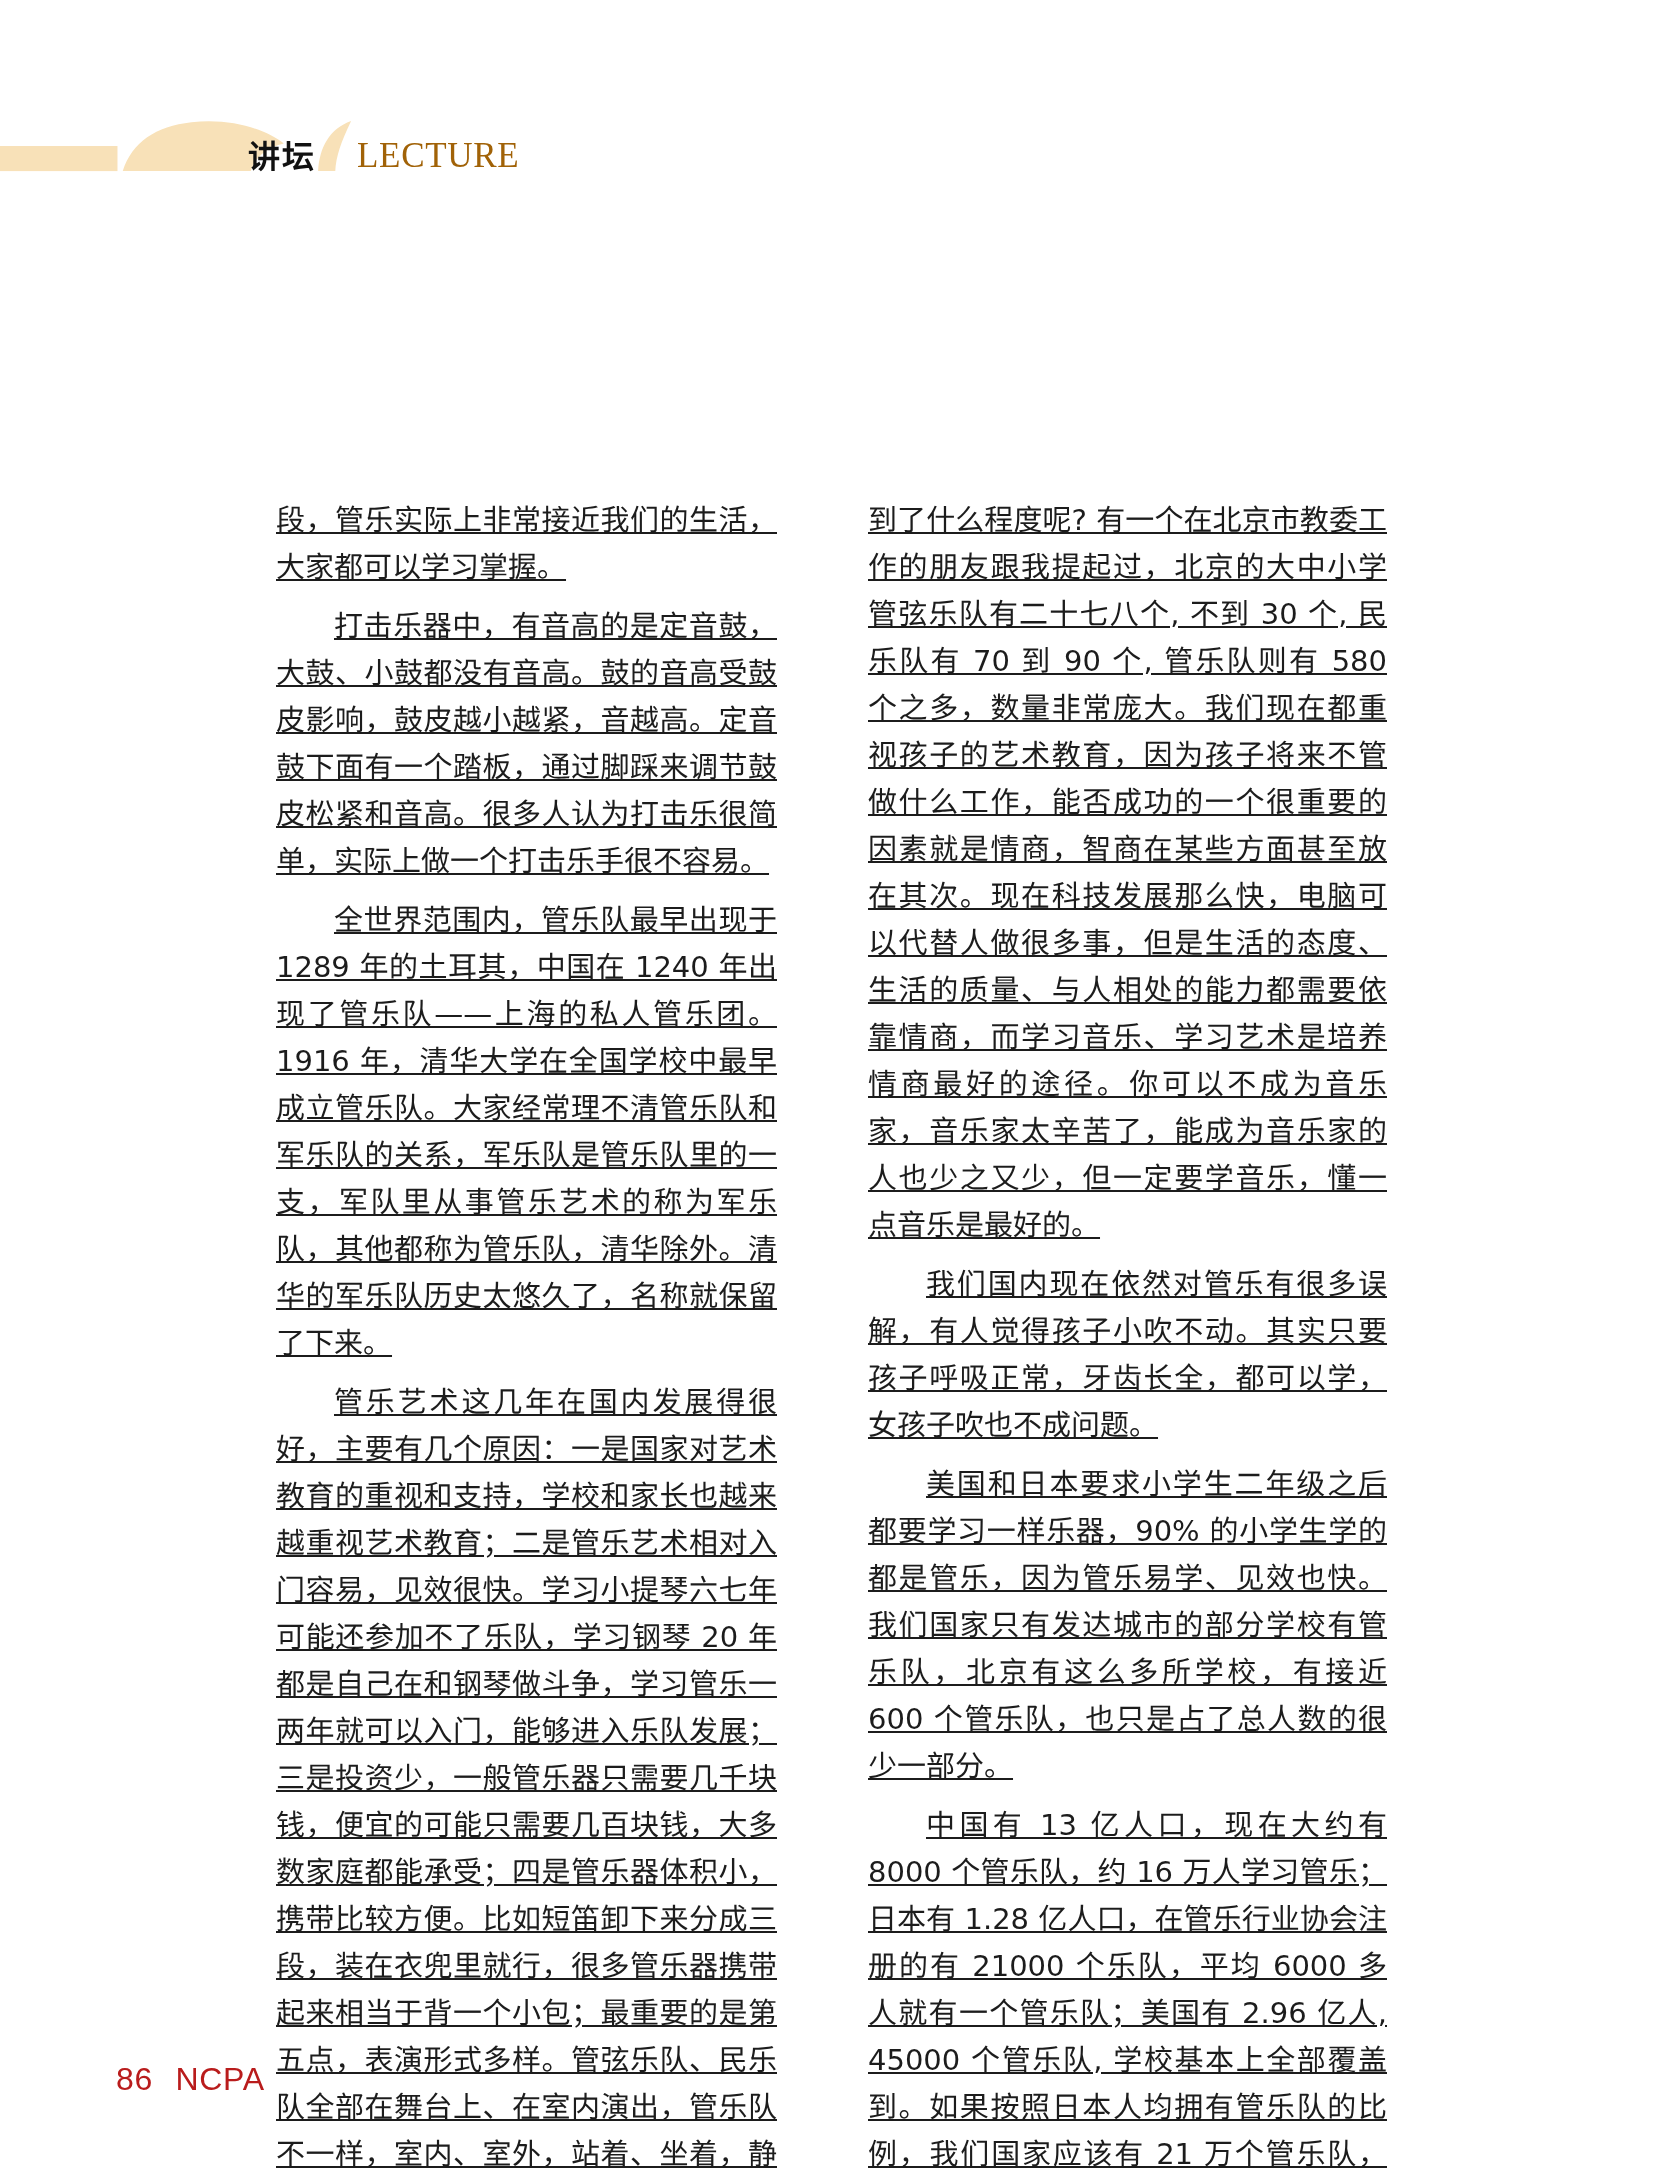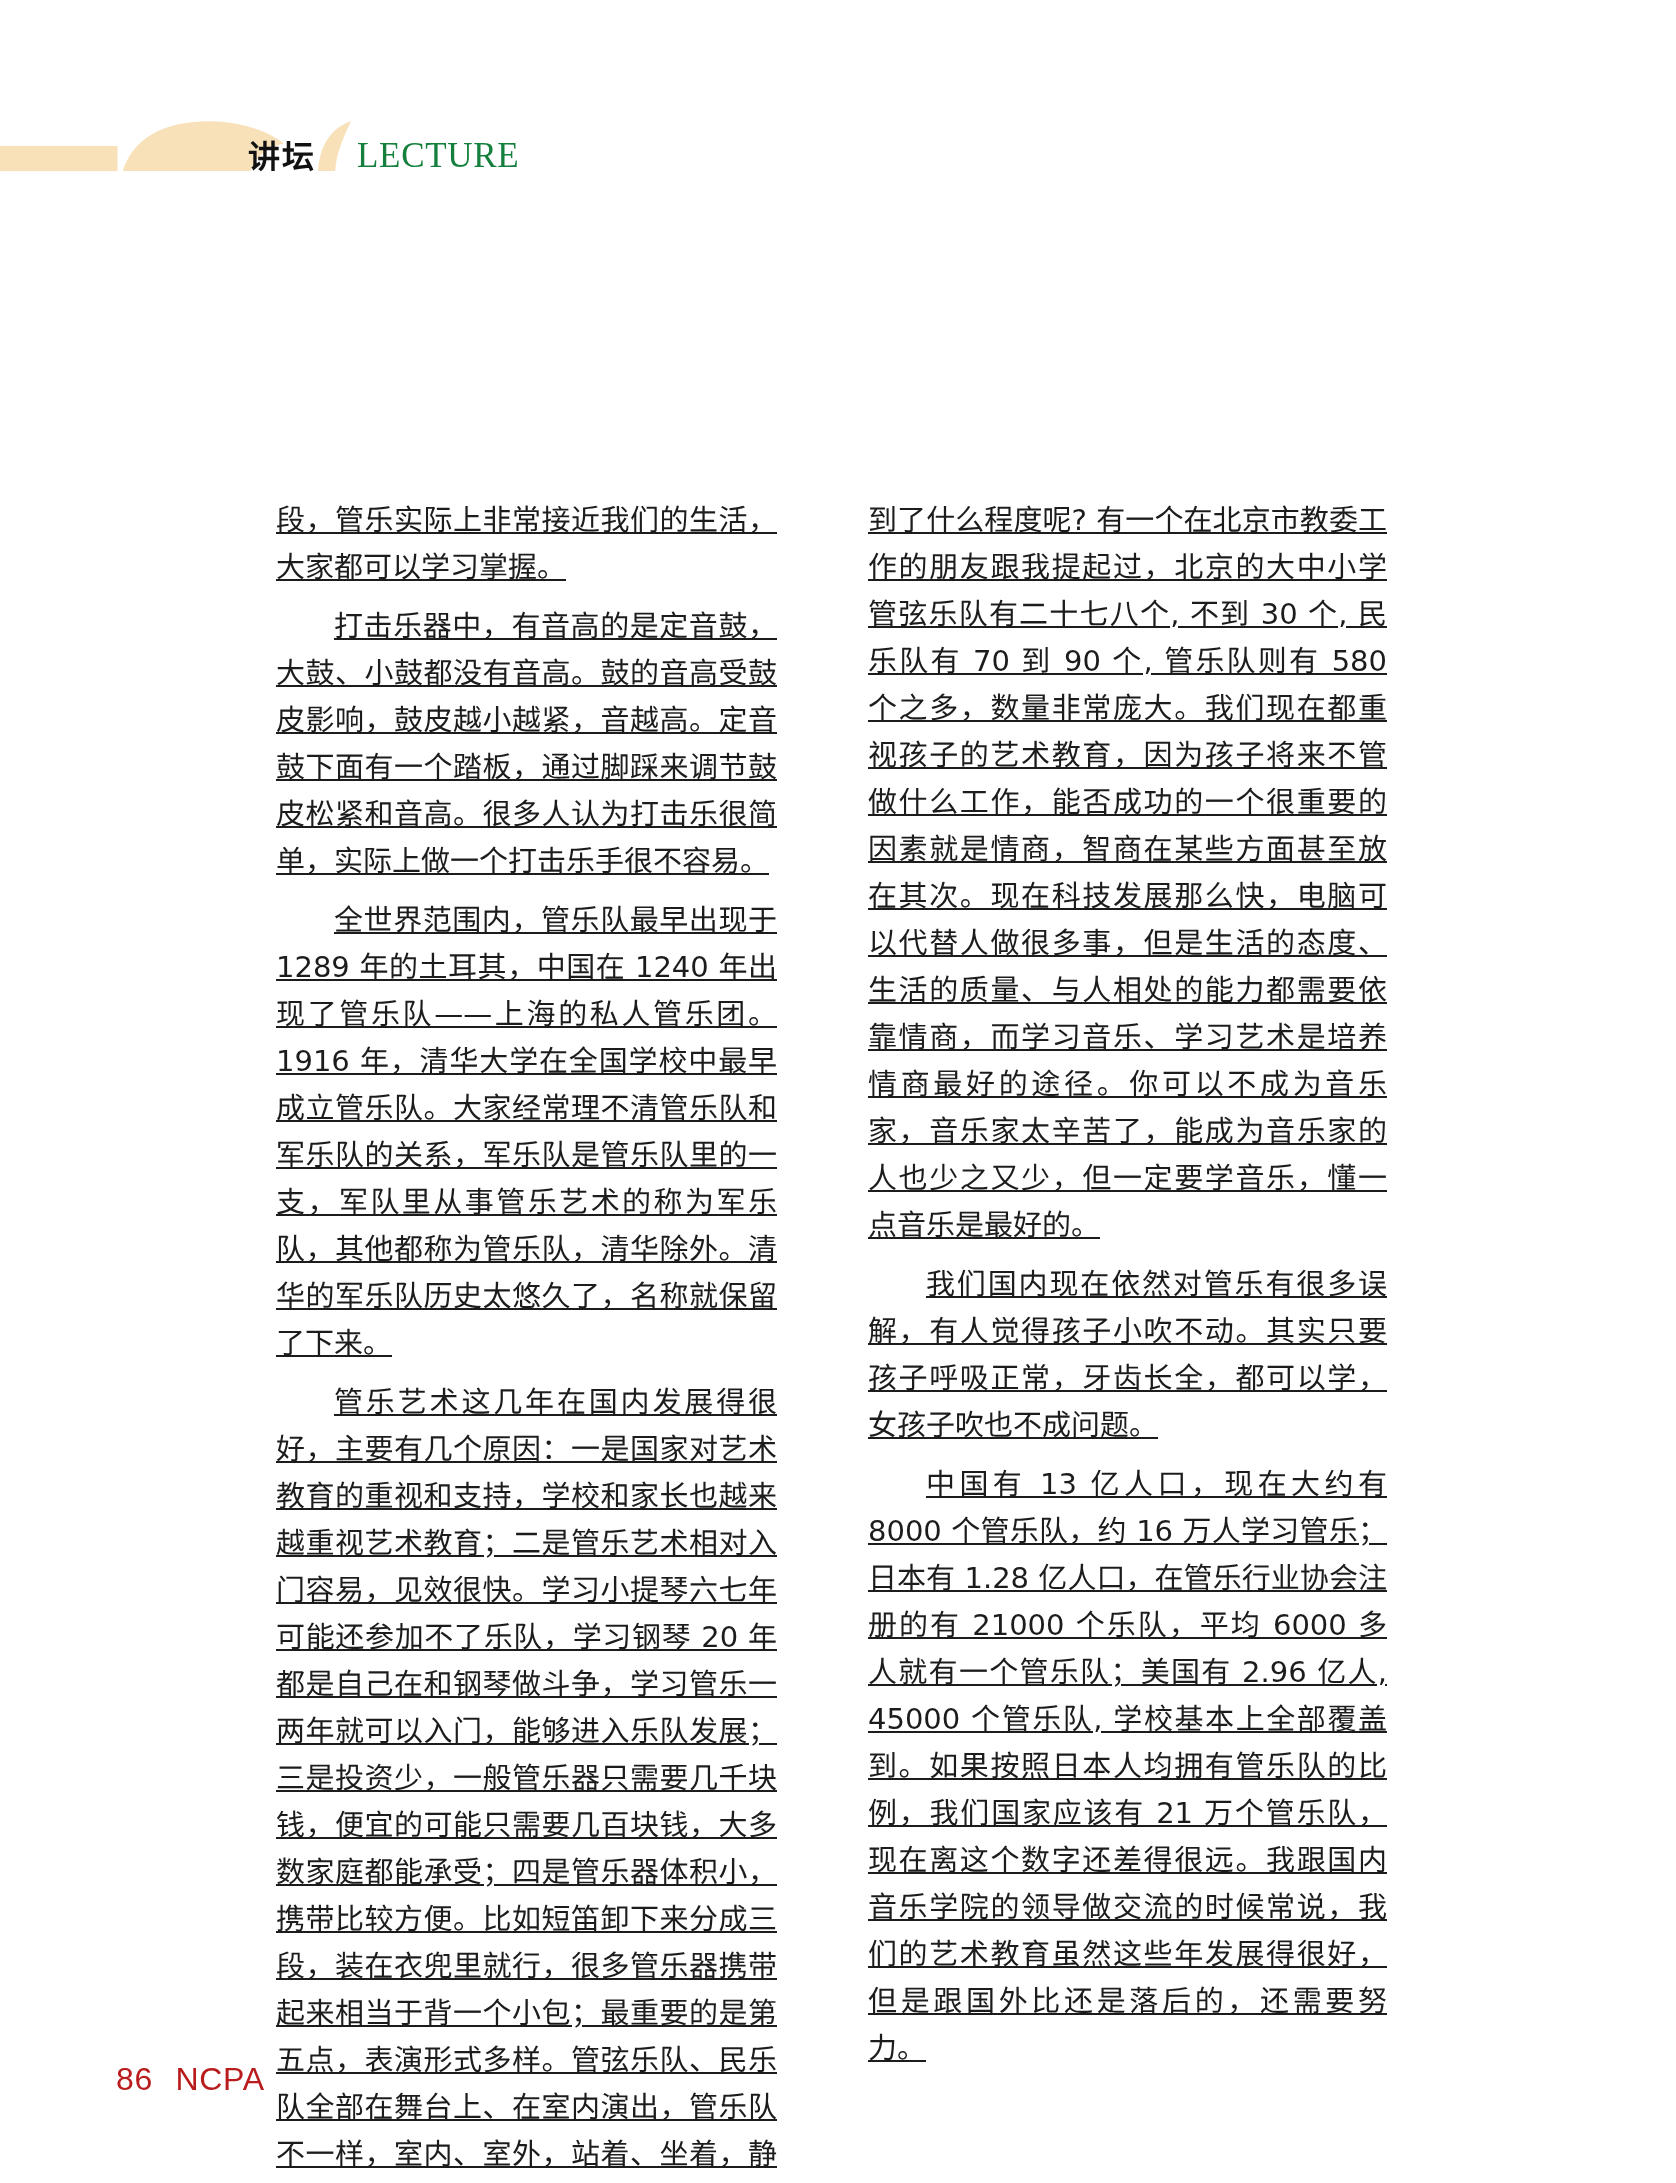--- a/index.html
+++ b/index.html
@@ -17,21 +17,21 @@
   .title-zh{
     position:absolute;left:248px;top:125px;
     font-size:32px;font-weight:700;line-height:32px;
     letter-spacing:2px;color:#111;
     font-family:"DejaVu Sans",sans-serif;
     white-space:nowrap;
   }
   .title-en{
     position:absolute;left:357px;top:121px;
     font-size:35px;line-height:37px;font-weight:400;
-    letter-spacing:0.7px;color:#15803d;
+    letter-spacing:0.7px;color:#a16207;
     font-family:"Liberation Serif","DejaVu Serif",serif;
     white-space:nowrap;
   }
   
   .column{
     position:absolute;top:485px;
     font-size:29px;line-height:47px;
     text-align:justify;
     color:#1c1c1c;
     font-weight:400;
@@ -70,20 +70,21 @@
   <section class="column left">
     <p class="no-indent">段，管乐实际上非常接近我们的生活，大家都可以学习掌握。</p>
     <p>打击乐器中，有音高的是定音鼓，大鼓、小鼓都没有音高。鼓的音高受鼓皮影响，鼓皮越小越紧，音越高。定音鼓下面有一个踏板，通过脚踩来调节鼓皮松紧和音高。很多人认为打击乐很简单，实际上做一个打击乐手很不容易。</p>
     <p>全世界范围内，管乐队最早出现于 1289 年的土耳其，中国在 1240 年出现了管乐队——上海的私人管乐团。1916 年，清华大学在全国学校中最早成立管乐队。大家经常理不清管乐队和军乐队的关系，军乐队是管乐队里的一支，军队里从事管乐艺术的称为军乐队，其他都称为管乐队，清华除外。清华的军乐队历史太悠久了，名称就保留了下来。</p>
     <p>管乐艺术这几年在国内发展得很好，主要有几个原因：一是国家对艺术教育的重视和支持，学校和家长也越来越重视艺术教育；二是管乐艺术相对入门容易，见效很快。学习小提琴六七年可能还参加不了乐队，学习钢琴 20 年都是自己在和钢琴做斗争，学习管乐一两年就可以入门，能够进入乐队发展；三是投资少，一般管乐器只需要几千块钱，便宜的可能只需要几百块钱，大多数家庭都能承受；四是管乐器体积小，携带比较方便。比如短笛卸下来分成三段，装在衣兜里就行，很多管乐器携带起来相当于背一个小包；最重要的是第五点，表演形式多样。管弦乐队、民乐队全部在舞台上、在室内演出，管乐队不一样，室内、室外，站着、坐着，静止着、行进着，各种演出形式都有。</p>
     <p>现在很多学校都有管乐队，我们身边也都不缺能演奏管乐的孩子、朋友。北京的管乐发展</p>
   </section>
   <section class="column right">
     <p class="no-indent">到了什么程度呢? 有一个在北京市教委工作的朋友跟我提起过，北京的大中小学管弦乐队有二十七八个, 不到 30 个, 民乐队有 70 到 90 个, 管乐队则有 580 个之多，数量非常庞大。我们现在都重视孩子的艺术教育，因为孩子将来不管做什么工作，能否成功的一个很重要的因素就是情商，智商在某些方面甚至放在其次。现在科技发展那么快，电脑可以代替人做很多事，但是生活的态度、生活的质量、与人相处的能力都需要依靠情商，而学习音乐、学习艺术是培养情商最好的途径。你可以不成为音乐家，音乐家太辛苦了，能成为音乐家的人也少之又少，但一定要学音乐，懂一点音乐是最好的。</p>
     <p>我们国内现在依然对管乐有很多误解，有人觉得孩子小吹不动。其实只要孩子呼吸正常，牙齿长全，都可以学，女孩子吹也不成问题。</p>
+    <p>美国和日本要求小学生二年级之后都要学习一样乐器，90% 的小学生学的都是管乐，因为管乐易学、见效也快。我们国家只有发达城市的部分学校有管乐队，北京有这么多所学校，有接近 600 个管乐队，也只是占了总人数的很少一部分。</p>
     <p>中国有 13 亿人口，现在大约有 8000 个管乐队，约 16 万人学习管乐；日本有 1.28 亿人口，在管乐行业协会注册的有 21000 个乐队，平均 6000 多人就有一个管乐队；美国有 2.96 亿人, 45000 个管乐队, 学校基本上全部覆盖到。如果按照日本人均拥有管乐队的比例，我们国家应该有 21 万个管乐队，现在离这个数字还差得很远。我跟国内音乐学院的领导做交流的时候常说，我们的艺术教育虽然这些年发展得很好，但是跟国外比还是落后的，还需要努力。</p>
   </section>
 </main>
 
 <footer class="footer">
   <span class="page-num">86</span><span>NCPA</span>
 </footer>
 
 
 </body></html>

